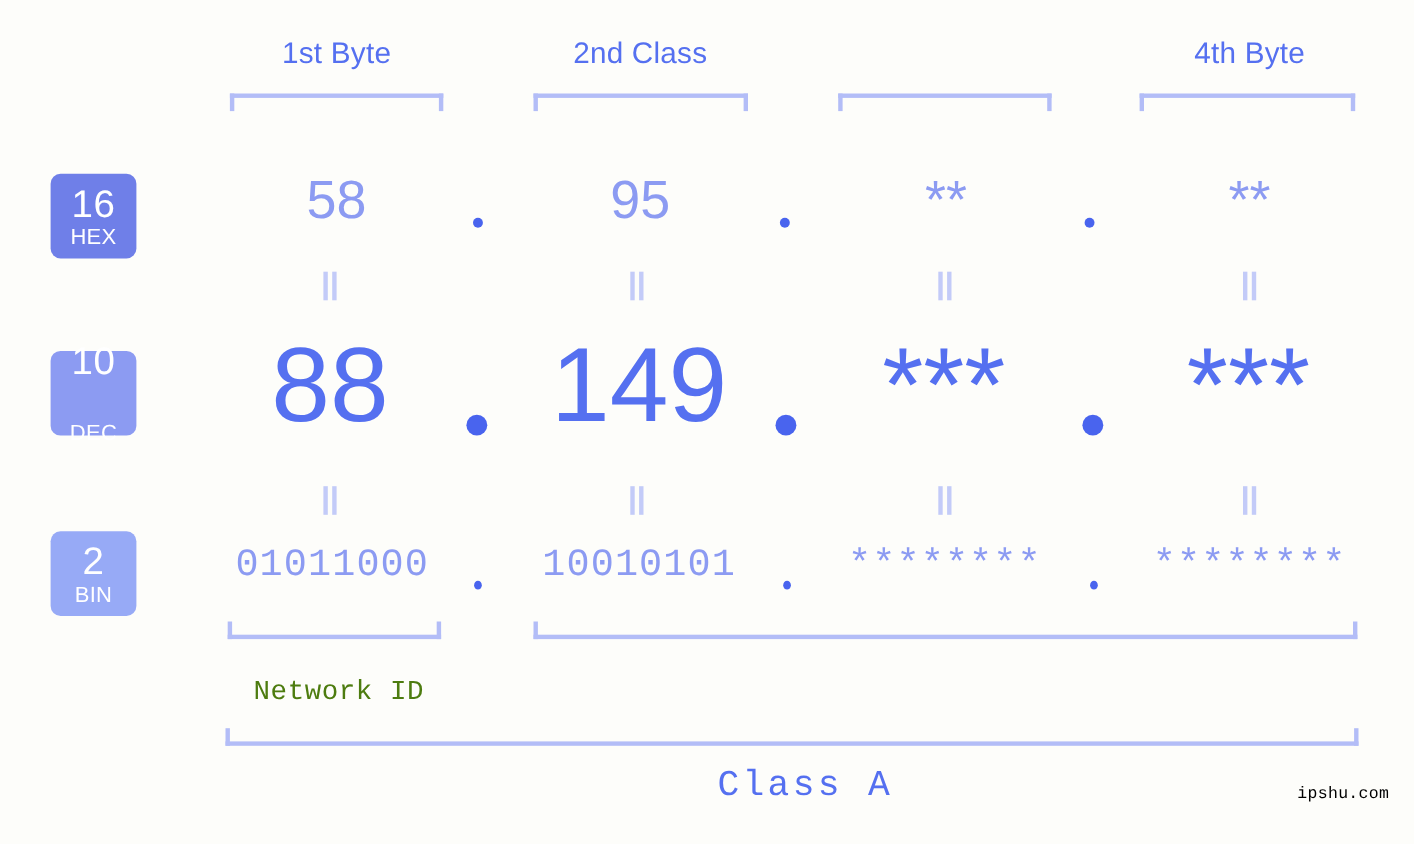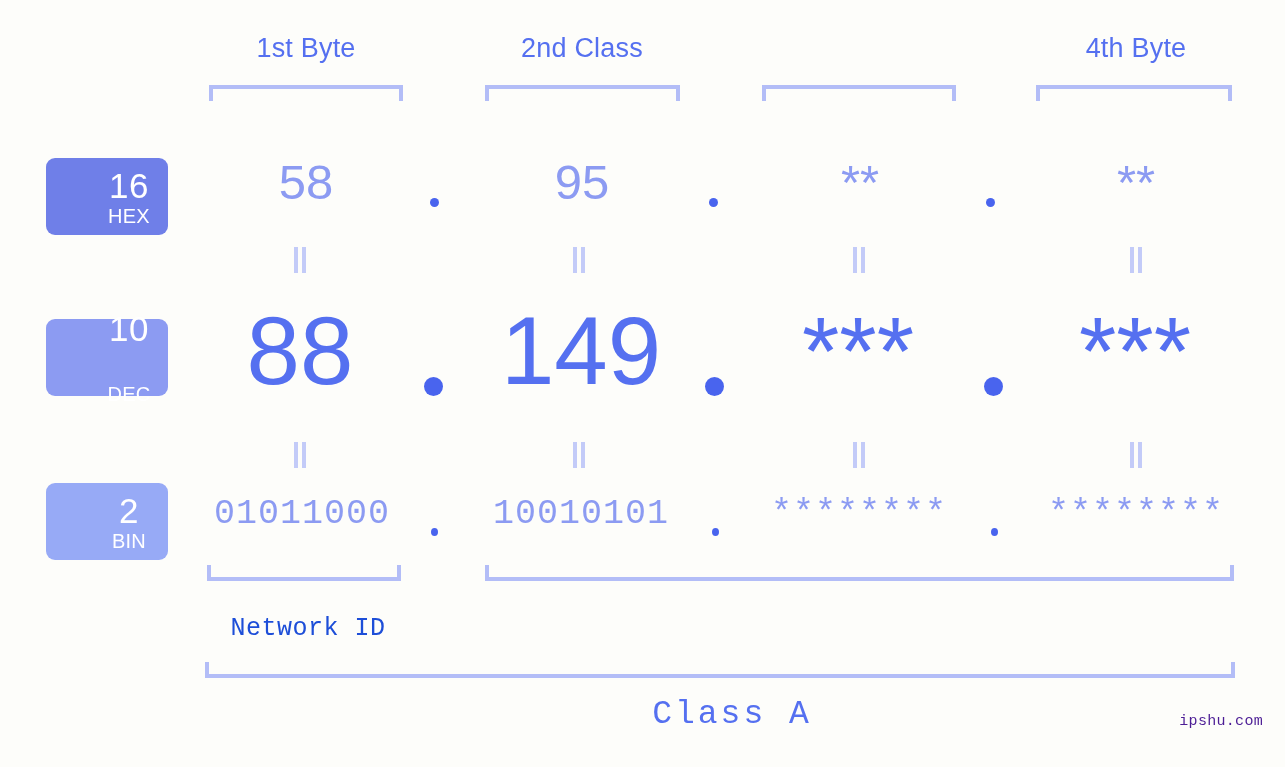--- a/index.html
+++ b/index.html
@@ -57,21 +57,20 @@
     left: 46px;
     width: 78px;
     height: 77px;
     border-radius: 9px;
     color: #ffffff;
     display: flex;
     flex-direction: column;
     align-items: center;
     justify-content: center;
     line-height: 1;
-    padding-left: 44px;
   }
   .badge .num {
     font-size: 35px;
     font-weight: 400;
     letter-spacing: 0.5px;
   }
   .badge .nm {
     font-size: 20px;
     font-weight: 400;
     margin-top: 3px;
@@ -133,42 +132,42 @@
     display: block;
   }
   .eqmark i.a { left: 2px; }
   .eqmark i.b { left: 10px; }
 
   
   .id-label {
     position: absolute;
     text-align: center;
     font-size: 25px;
-    color: #1d4ed8;
+    color: #4d7c0f;
     font-family: "Liberation Mono", monospace;
     white-space: nowrap;
     letter-spacing: 0.5px;
   }
   .class-label {
     position: absolute;
     text-align: center;
     font-size: 33px;
     color: #5570f0;
     font-family: "Liberation Mono", monospace;
     white-space: nowrap;
     letter-spacing: 3px;
   }
 
   
   .watermark {
     position: absolute;
     right: 22px;
     top: 713px;
     font-size: 15px;
-    color: #4c1d95;
+    color: #000000;
     font-family: "Liberation Mono", monospace;
     letter-spacing: 0.3px;
   }
 </style>
 </head>
 <body>
 
 <div class="stage">
 
   <div class="byte-label" style="left:186px; width:240px;">1st Byte</div>

